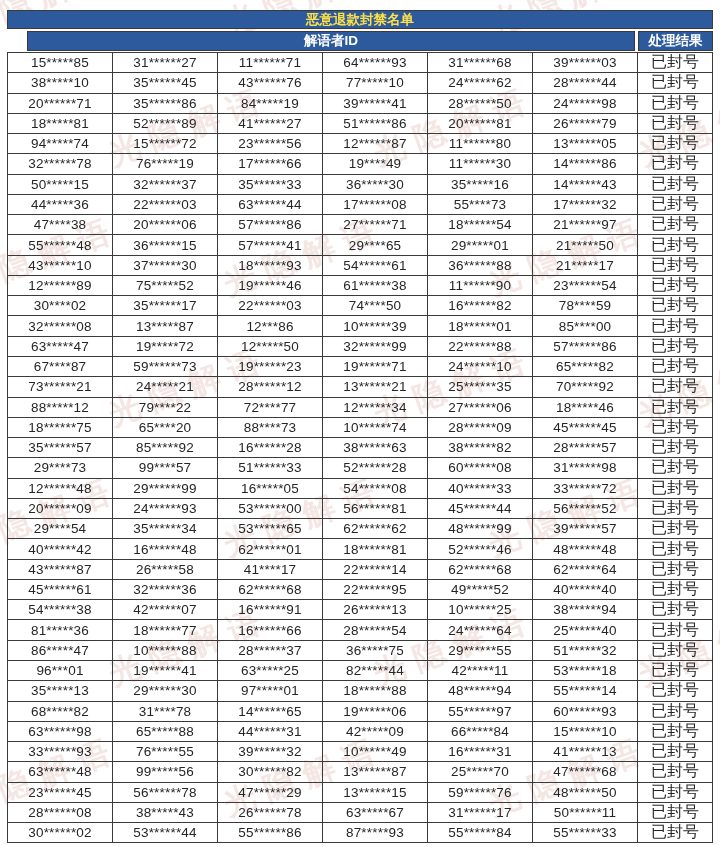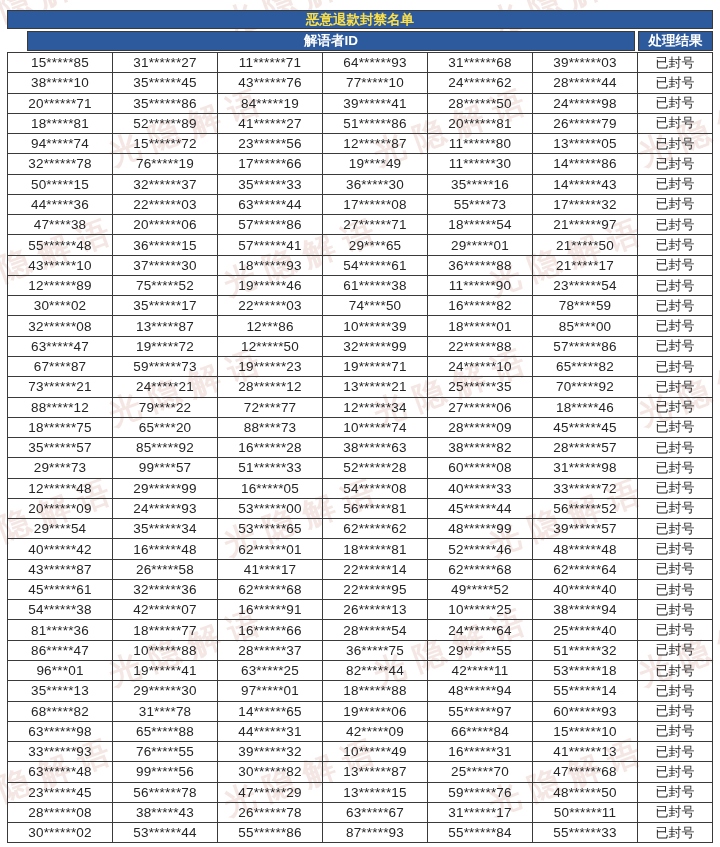--- a/index.html
+++ b/index.html
@@ -79,21 +79,21 @@
     align-items: center;
     justify-content: center;
     border-right: 1px solid #3a3a3a;
     border-bottom: 1px solid #3a3a3a;
     font-size: 13.5px;
     letter-spacing: 0.2px;
     background: transparent;
     overflow: hidden;
     white-space: nowrap;
   }
-  .result-cell { font-size: 13px; letter-spacing: 0; }
+  .result-cell { font-size: 16px; letter-spacing: 0; }
 </style>
 </head>
 <body>
 
 <div class="sheet">
 
   <div class="watermark-layer">
       <div class="watermark-tile" style="color: rgb(233, 207, 201); left: -45px; top: -25px;">光隐解语</div>
       <div class="watermark-tile" style="color: rgb(233, 207, 201); left: 220px; top: -25px;">光隐解语</div>
       <div class="watermark-tile" style="color: rgb(233, 207, 201); left: 485px; top: -25px;">光隐解语</div>

